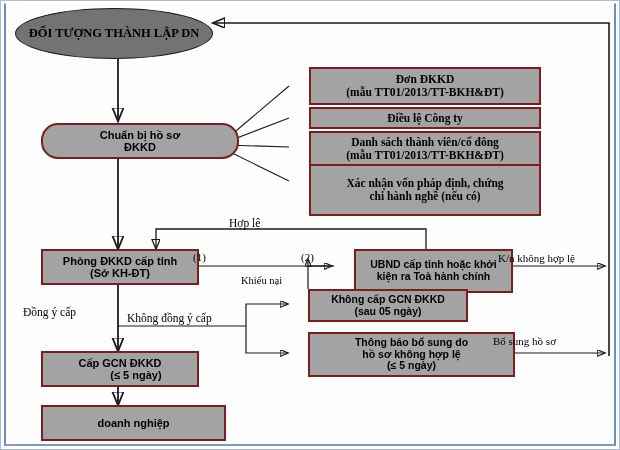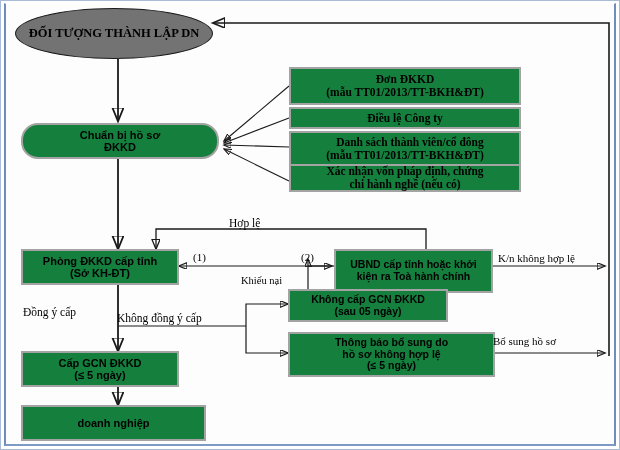--- a/index.html
+++ b/index.html
@@ -26,29 +26,30 @@
     background:#fdfdfd;
     box-sizing:border-box;
   }
   #canvas{
     position:absolute;
     left:0;top:0;width:620px;height:450px;
   }
   .node{
     position:absolute;
     box-sizing:border-box;
-    border:2px solid #a3a3a3;
-    background:#15803d;
+    border:2px solid #7f1d1d;
+    background:#a3a3a3;
     display:flex;
     align-items:center;
     justify-content:center;
     text-align:center;
     line-height:1.12;
     color:#000000;
     z-index:3;
+    margin-left:20px;
   }
   .node span{display:block;padding:0 2px;}
   .b-bold{font-family:"Liberation Sans",sans-serif;font-weight:bold;}
   .b-serif{font-family:"Liberation Serif",serif;font-weight:bold;}
   .ellipse{
     position:absolute;
     box-sizing:border-box;
     border:1.5px solid #1a1a1a;
     border-radius:50%;
     background:#737373;
@@ -141,28 +142,28 @@
       <span>
         <span>Đơn ĐKKD</span>
         <span>(mẫu TT01/2013/TT-BKH&amp;ĐT)</span>
       </span>
     </div>
 
     <div class="node b-serif" style="left:288px;top:106px;width:232px;height:22px;font-size:11.5px;">
       <span>Điều lệ Công ty</span>
     </div>
 
-    <div class="node b-serif" style="left:288px;top:130px;width:232px;height:36px;font-size:11.5px;text-align:right;">
+    <div class="node b-serif" style="left:288px;top:130px;width:232px;height:36px;font-size:11.5px;">
       <span>
         <span>Danh sách thành viên/cổ đông</span>
         <span>(mẫu TT01/2013/TT-BKH&amp;ĐT)</span>
       </span>
     </div>
 
-    <div class="node b-serif" style="left:288px;top:163px;width:232px;height:28px;font-size:11.5px;align-items:center;">
+    <div class="node b-serif" style="left:288px;top:163px;width:232px;height:52px;font-size:11.5px;align-items:center;">
       <span>
         <span>Xác nhận vốn pháp định, chứng</span>
         <span>chi hành nghề (nếu có)</span>
       </span>
     </div>
 
     <div class="node b-bold" style="left:20px;top:248px;width:158px;height:36px;font-size:11px;">
       <span>
         <span>Phòng ĐKKD cấp tỉnh</span>
         <span>(Sở KH-ĐT)</span>
@@ -184,21 +185,21 @@
     </div>
 
     <div class="node b-bold" style="left:287px;top:331px;width:207px;height:45px;font-size:10.5px;">
       <span>
         <span>Thông báo bổ sung do</span>
         <span>hồ sơ không hợp lệ</span>
         <span>(≤ 5 ngày)</span>
       </span>
     </div>
 
-    <div class="node b-bold" style="left:20px;top:350px;width:158px;height:36px;font-size:11px;">
+    <div class="node b-bold" style="left:20px;top:350px;width:158px;height:36px;font-size:11px;text-align:right;">
       <span>
         <span>Cấp GCN ĐKKD</span>
         <span>(≤ 5 ngày)</span>
       </span>
     </div>
 
     <div class="node b-bold" style="left:20px;top:404px;width:185px;height:36px;font-size:11px;">
       <span>
         <span>doanh nghiệp</span>
       </span>
@@ -207,20 +208,20 @@
     <div class="lbl" style="left:228px;top:216px;font-size:11.5px;">Hợp lệ</div>
 
     <div class="lbl" style="left:192px;top:250px;font-size:11px;">(1)</div>
 
     <div class="lbl" style="left:300px;top:250px;font-size:11px;">(2)</div>
 
     <div class="lbl" style="left:240px;top:274px;font-size:10.5px;">Khiếu nại</div>
 
     <div class="lbl" style="left:22px;top:305px;font-size:11.5px;">Đồng ý cấp</div>
 
-    <div class="lbl" style="left:116px;top:311px;font-size:11.5px;">Không đồng ý cấp</div>
+    <div class="lbl" style="left:126px;top:311px;font-size:11.5px;">Không đồng ý cấp</div>
 
     <div class="lbl" style="left:497px;top:251px;font-size:11px;">K/n không hợp lệ</div>
 
     <div class="lbl" style="left:492px;top:334px;font-size:11px;">Bổ sung hồ sơ</div>
 
   </div>
 </div>
 
 </body></html>

